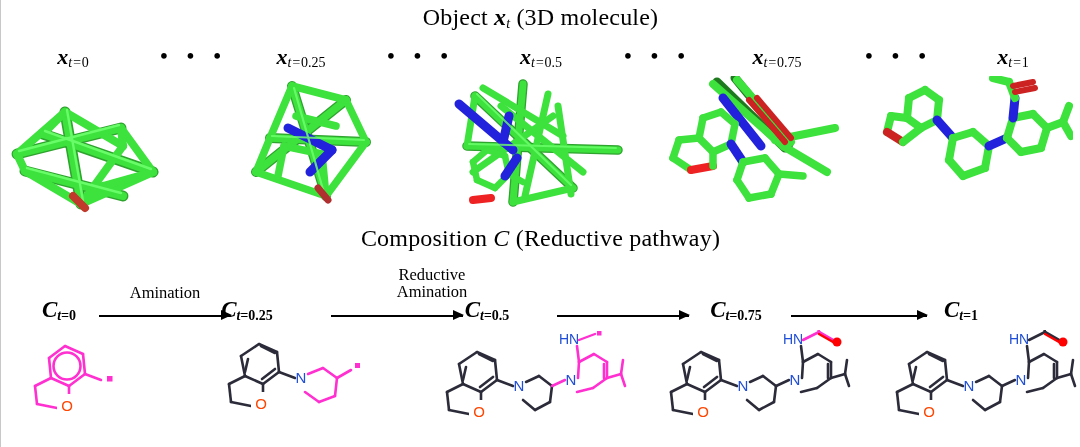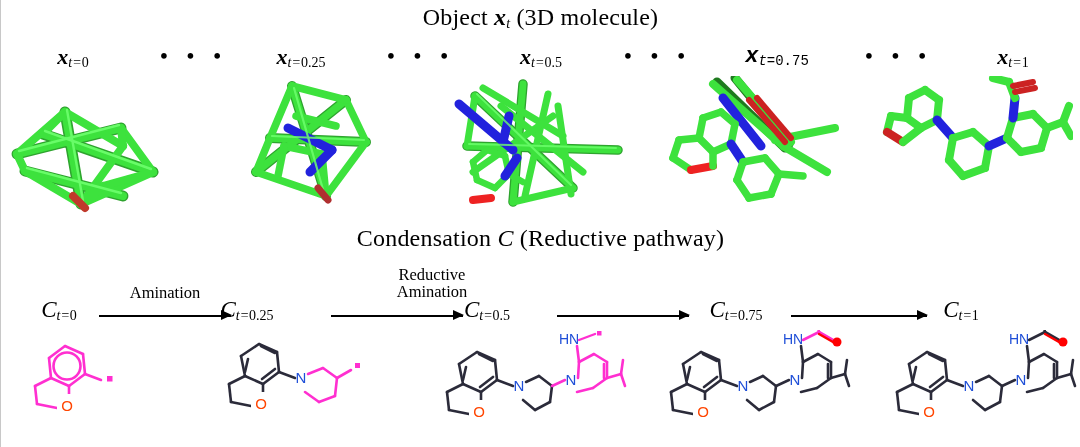--- a/index.html
+++ b/index.html
@@ -70,20 +70,21 @@
   }
   .mol3d svg { display: block; width: 100%; height: 100%; }
 
   
   .clabel {
     position: absolute;
     top: 297px;
     font-size: 22px;
     white-space: nowrap;
     transform: translateX(-50%);
+    font-weight: bold;
   }
   .clabel .cc { font-style: italic; font-size: 23px; }
 
   .rxn-arrow {
     position: absolute;
     top: 310px;
     height: 12px;
   }
   .rxn-arrow .shaft {
     position: absolute;
@@ -134,21 +135,21 @@
   <div class="tlabel" style="left:300px;">
     <span class="bx">x</span><span class="sub"><span class="it">t=</span><span>0.25</span></span>
   </div>
   <div class="dots" style="left:420px;">• • •</div>
 
   <div class="tlabel" style="left:540px;">
     <span class="bx">x</span><span class="sub"><span class="it">t=</span><span>0.5</span></span>
   </div>
   <div class="dots" style="left:657px;">• • •</div>
 
-  <div class="tlabel" style="left:776px;font-family:Liberation Mono, monospace;">
+  <div class="tlabel" style="left:776px;">
     <span class="bx">x</span><span class="sub"><span class="it">t=</span><span>0.75</span></span>
   </div>
   <div class="dots" style="left:898px;">• • •</div>
 
   <div class="tlabel" style="left:1012px;">
     <span class="bx">x</span><span class="sub"><span class="it">t=</span><span>1</span></span>
   </div>
 
   <div class="mol3d" style="left:2px; width:175px;">
     <svg viewBox="0 0 175 140">
@@ -388,21 +389,21 @@
         </g>
         <g stroke="#cc2222" stroke-width="6">
           <path d="M140 10 L160 6"></path>
             <path d="M142 16 L162 12"></path>
         </g>
       </g>
     </svg>
   </div>
 
   <div class="section-title abs" id="title-composition">
-    <span>Condensation </span><span class="calvar">C</span><span> (Reductive pathway)</span>
+    <span>Composition </span><span class="calvar">C</span><span> (Reductive pathway)</span>
   </div>
 
   <div class="clabel" style="left:58px;">
     <span class="cc">C</span><span class="sub"><span class="it">t=</span><span>0</span></span>
   </div>
   <div class="clabel" style="left:246px;">
     <span class="cc">C</span><span class="sub"><span class="it">t=</span><span>0.25</span></span>
   </div>
   <div class="clabel" style="left:486px;">
     <span class="cc">C</span><span class="sub"><span class="it">t=</span><span>0.5</span></span>

